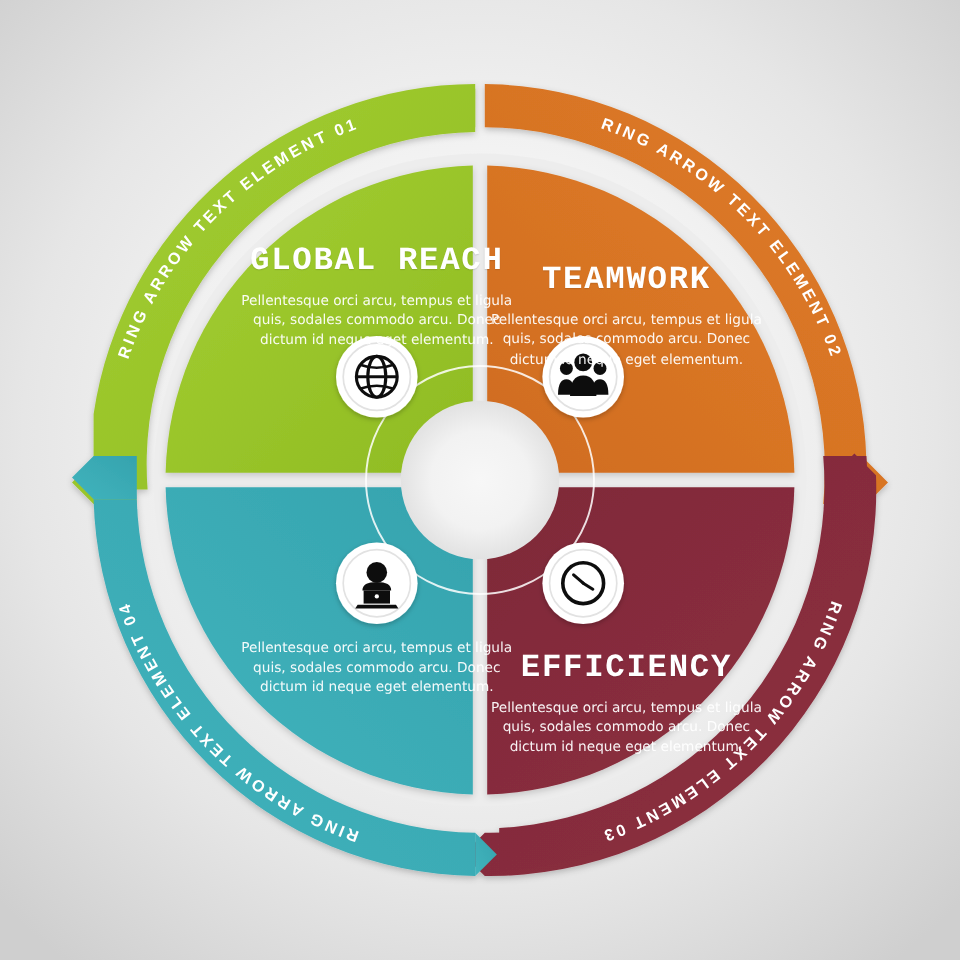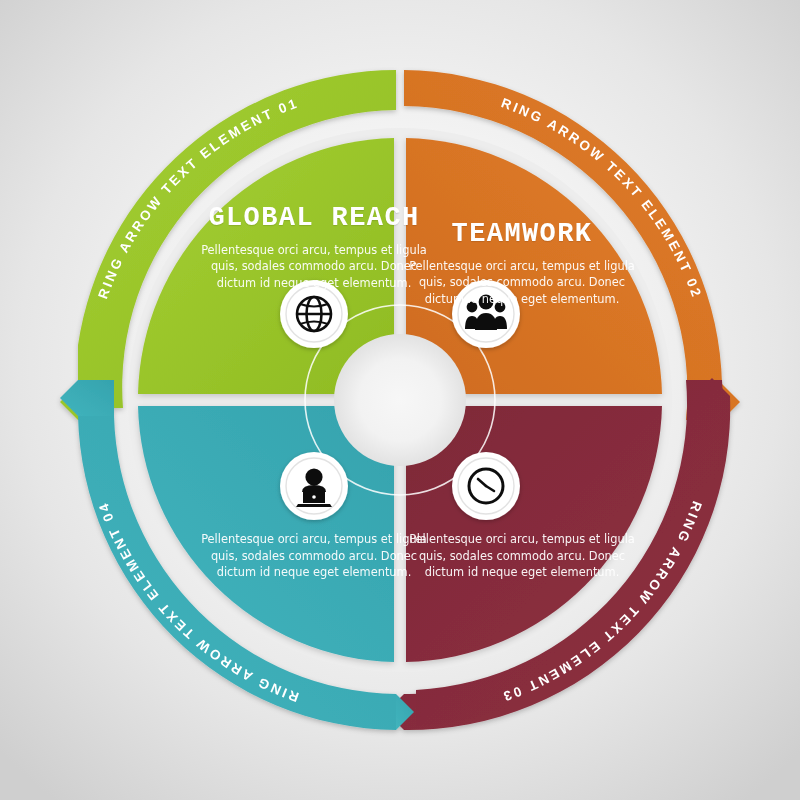--- a/index.html
+++ b/index.html
@@ -251,16 +251,17 @@
   <div class="quad-text" id="text-teamwork">
     <p class="quad-title">TEAMWORK</p>
     <p class="quad-body">Pellentesque orci arcu, tempus et ligula quis, sodales commodo arcu. Donec dictum id neque eget elementum.</p>
   </div>
 
   <div class="quad-text" id="text-feedback">
     <p class="quad-body">Pellentesque orci arcu, tempus et ligula quis, sodales commodo arcu. Donec dictum id neque eget elementum.</p>
   </div>
 
   <div class="quad-text" id="text-efficiency">
+    <p class="quad-title">EFFICIENCY</p>
     <p class="quad-body">Pellentesque orci arcu, tempus et ligula quis, sodales commodo arcu. Donec dictum id neque eget elementum.</p>
   </div>
 
 </div>
 
 </body></html>

